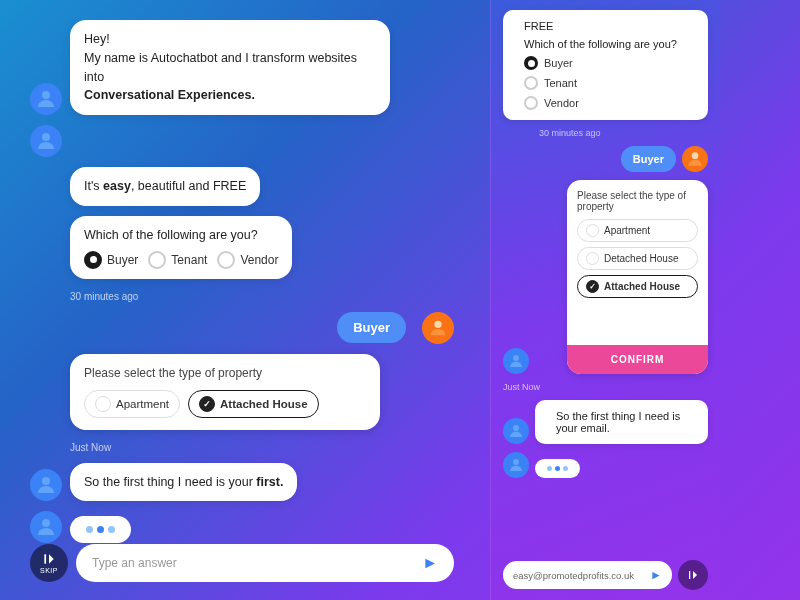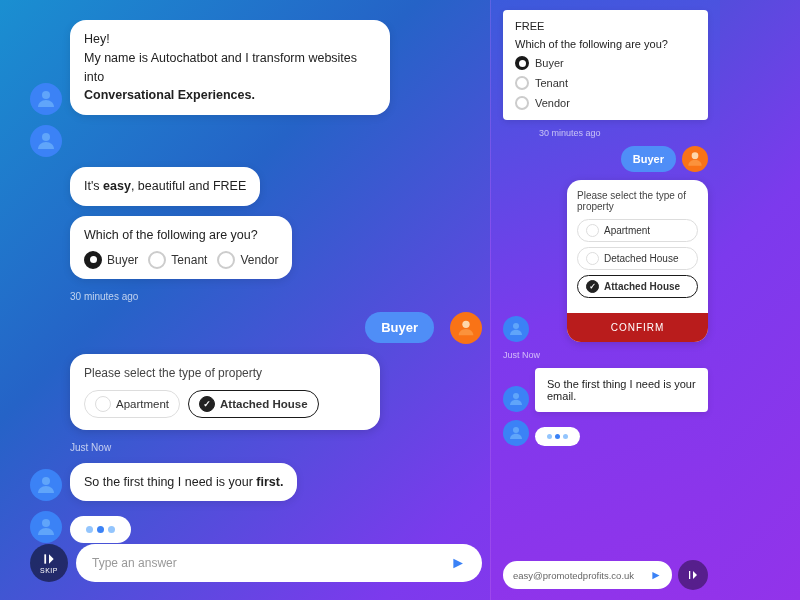--- a/index.html
+++ b/index.html
@@ -12,21 +12,21 @@
       display: flex;
       gap: 0;
     }
 
     
     .left-panel {
       width: 490px;
       height: 600px;
       display: flex;
       flex-direction: column;
-      padding: 20px 8px 10px 30px;
+      padding: 20px 36px 10px 30px;
       position: relative;
     }
 
     .chat-area {
       flex: 1;
       overflow: hidden;
       display: flex;
       flex-direction: column;
       gap: 10px;
     }
@@ -272,22 +272,22 @@
       display: flex;
       flex-direction: column;
       padding: 10px 12px;
       gap: 8px;
       overflow: hidden;
       border-left: 1px solid rgba(255,255,255,0.1);
     }
 
     .right-bubble-white {
       background: #fff;
-      border-radius: 4px;
-      padding: 10px 12px;
+      border-radius: 10px;
+      padding: 10px 21px;
       font-size: 11px;
       color: #222;
       box-shadow: 0 2px 6px rgba(0,0,0,0.1);
     }
 
     .right-radio-item {
       display: flex;
       align-items: center;
       gap: 6px;
       font-size: 11px;
@@ -359,27 +359,28 @@
       color: #333;
       margin-bottom: 5px;
     }
 
     .right-prop-btn.selected {
       border-color: #1a1a1a;
       font-weight: 600;
     }
 
     .right-confirm-btn {
-      background: #b91c1c;
+      background: #ec4899;
       color: #fff;
       text-align: center;
       padding: 9px;
       font-size: 10px;
-      font-weight: 400;
+      font-weight: 700;
       letter-spacing: 1px;
+      margin-top: 32px;
     }
 
     .right-dots-bubble {
       background: #fff;
       border-radius: 14px;
       padding: 7px 12px;
       display: flex;
       gap: 3px;
       align-items: center;
       width: fit-content;

